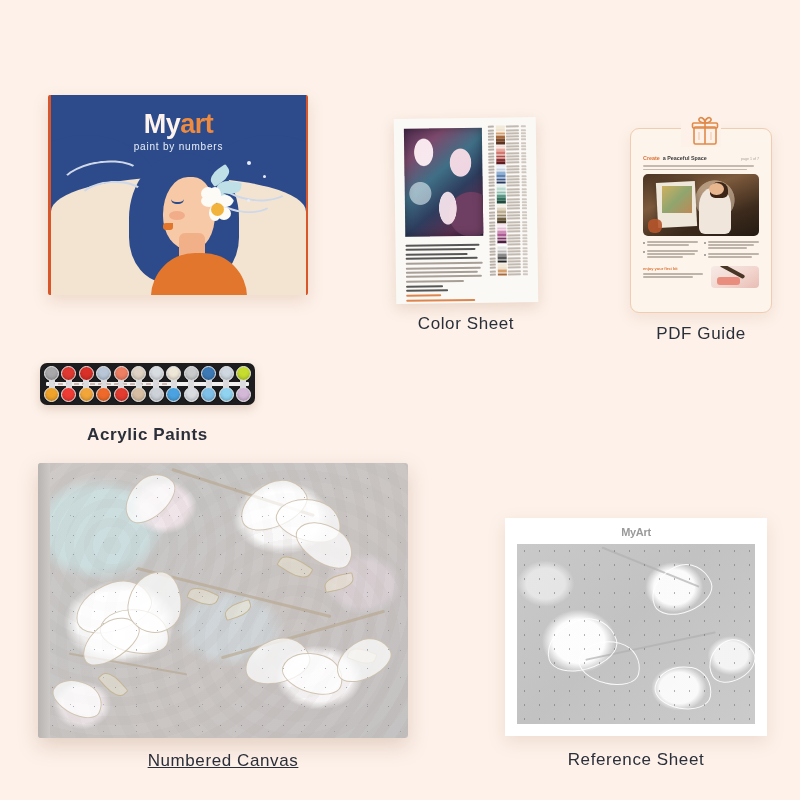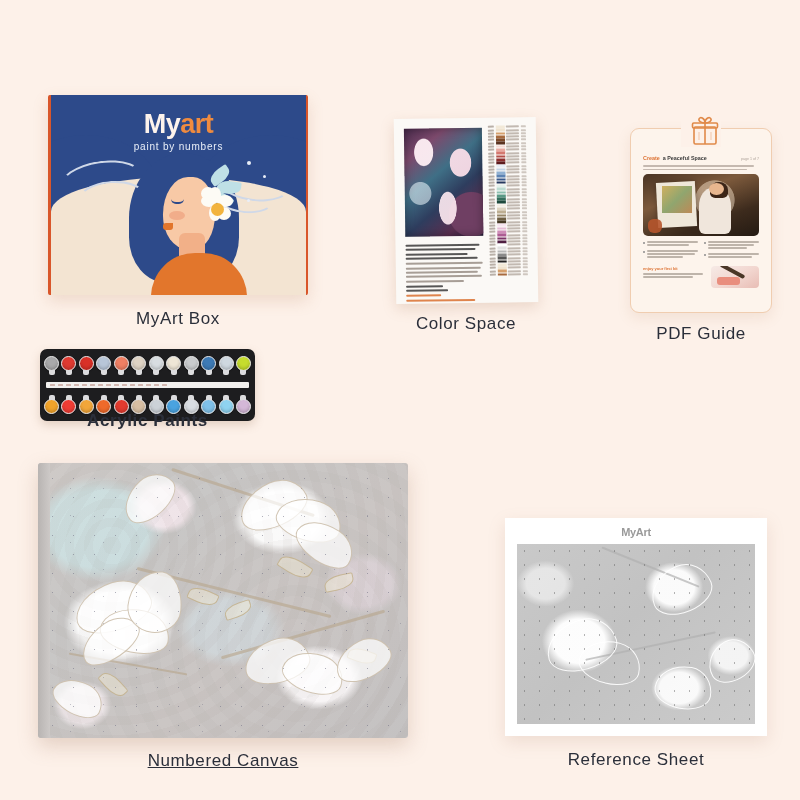--- a/index.html
+++ b/index.html
@@ -150,21 +150,21 @@
   .pdf-ln { height:1.6px; background:#b3a89f; border-radius:1px; margin-bottom:1.4px; opacity:.85; }
   .pdf-foot { display:flex; gap:5px; margin-top:4px; align-items:flex-start; }
   .pdf-foot-l { flex:1.3; }
   .pdf-foot-tag { font-size:4px; font-weight:bold; color:#dd7233; margin-bottom:2px; }
   .pdf-foot-r { flex:1; height:22px; border-radius:4px;
      background:linear-gradient(150deg,#f6eae6 0%, #f2d6cf 55%, #e8bdb5 100%); position:relative; overflow:hidden;}
   .pdf-brush { position:absolute; left:18%; top:14%; width:56%; height:4px; background:#4a3626; transform:rotate(28deg); border-radius:2px;}
   .pdf-swatch { position:absolute; left:12%; bottom:16%; width:48%; height:34%; background:#e98e7e; border-radius:3px; }
 
   
-  #paints-cell { left: 40px; top: 349px; width: 215px; height: 72px; font-weight: bold; }
+  #paints-cell { left: 40px; top: 363px; width: 215px; height: 42px; font-weight: bold; }
   .tray {
     position:absolute; inset:0; background:#1d1d1f; border-radius:7px;
     padding:3px 4px; box-shadow:0 4px 10px rgba(150,110,80,.25);
     display:flex; flex-direction:column; justify-content:space-between;
   }
   .pot-row { display:flex; justify-content:space-between; align-items:center; height:23px; }
   .pot {
     width:15px; height:15px; border-radius:50%;
     border:1.6px solid #e9e9ea; position:relative;
     box-shadow: inset 0 -2px 3px rgba(0,0,0,.18), 0 1px 1px rgba(0,0,0,.3);
@@ -343,21 +343,20 @@
       <div class="dot-star" style="left:212px; top:80px; width:3px; height:3px;"></div>
       <div class="dot-star" style="left:196px; top:104px; width:3px; height:3px;"></div>
 
       <div class="box-logo">
         <span class="logo-word">
           <span class="logo-my">My</span><span class="logo-art">art</span>
         </span>
         <span class="logo-tag">paint by numbers</span>
       </div>
     </div>
-    <div class="caption" style="top:214px;">MyArt Box</div>
   </div>
 
   <div class="cell" id="card-cell">
     <div class="paper">
       <div class="cc-img"></div>
       <div class="cc-text">
         <div class="cc-line b" style="width:92%"></div>
         <div class="cc-line b" style="width:88%"></div>
         <div class="cc-line b" style="width:78%"></div>
         <div class="cc-line b" style="width:90%"></div>
@@ -643,21 +642,21 @@
             <span class="sw-tick"></span>
           </div>
           <div class="sw-row">
             <span class="sw-num"></span>
             <span class="sw-chip" style="background: rgb(168, 106, 61);"></span>
             <span class="sw-code"></span>
             <span class="sw-tick"></span>
           </div>
         </div>
     </div>
-    <div class="caption" style="top:196px;">Color Space</div>
+    <div class="caption" style="top:196px;">Color Sheet</div>
   </div>
 
   <div class="cell" id="pdf-cell">
     <div class="pdf-frame">
       <div class="gift-icon">
         <svg viewBox="0 0 40 34" width="40" height="34" fill="none" stroke="#e08a4a" stroke-width="1.6">
           <rect x="9" y="14" width="22" height="17" rx="1.5"></rect>
           <rect x="7.5" y="10" width="25" height="5" rx="1.2"></rect>
           <line x1="20" y1="10" x2="20" y2="31"></line>
           <path d="M20 10 C 20 5, 15 3, 14 6 C 13.2 8.4, 17 10, 20 10 Z"></path>

